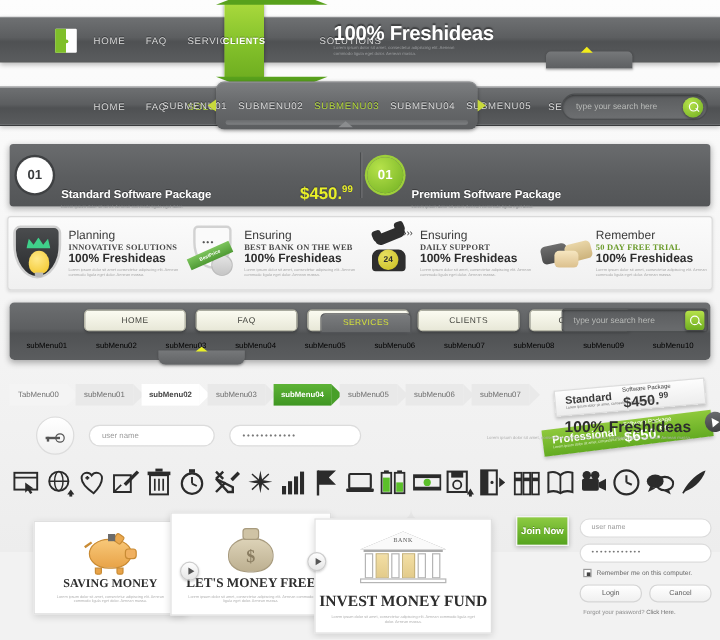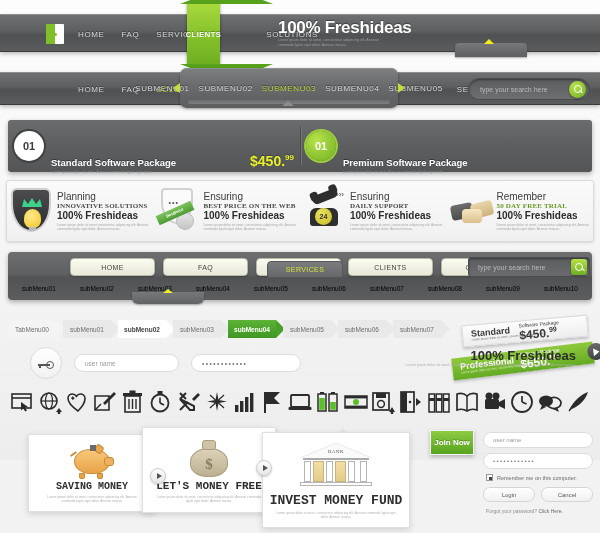--- a/index.html
+++ b/index.html
@@ -281,21 +281,21 @@
   #sec-icons { position:absolute; left:6px; top:387px; width:588px; height:30px;
                display:flex; align-items:center; justify-content:space-between; padding:0 4px; }
   .gi { width:24px; height:24px; position:relative; flex:none; }
 
   
   .card { position:absolute; background:#fff; border:1px solid #e0e0e0;
           box-shadow:0 2px 6px rgba(0,0,0,.14); text-align:center; }
   #card-saving { left:28px; top:434px; width:128px; height:78px; }
   #card-grow   { left:142px; top:427px; width:134px; height:86px; }
   #card-invest { left:262px; top:432px; width:148px; height:96px; z-index:3; }
-  .card .ctitle { font-family:Liberation Mono, monospace; font-weight:bold; color:#2e2e2e; }
+  .card .ctitle { font-family:Liberation Serif, serif; font-weight:bold; color:#2e2e2e; }
   #card-saving .ctitle { font-size:10px; }
   #card-grow .ctitle { font-size:11px; }
   #card-invest .ctitle { font-size:13px; }
   .card .cdesc { font-size:3.2px; color:#b2b2b2; line-height:4.2px; margin-top:3px; padding:0 12px; }
   .play-btn { position:absolute; width:16px; height:16px; border-radius:50%;
               background:linear-gradient(180deg,#fdfdfd,#e6e6e6); border:1px solid #ccc;
               box-shadow:0 1px 2px rgba(0,0,0,.2); z-index:5; }
   .play-btn::after { content:''; position:absolute; left:6px; top:4px; width:0;height:0;
                      border-top:3.5px solid transparent; border-bottom:3.5px solid transparent;
                      border-left:5.5px solid #555; }
@@ -466,21 +466,21 @@
         <div class="ic-badge">
           <div class="shield2"></div>
           <div class="dots">•••</div>
           <div class="circ"></div>
           <div class="ribbon-lbl"></div>
           <div class="ribbon" style="position:absolute;left:-2px;top:20px;width:38px;height:10px;background:linear-gradient(180deg,#7cc45c,#4f9a34);transform:rotate(-24deg);color:#fff;font-size:4px;font-weight:bold;text-align:center;line-height:10px;padding:0;box-shadow:none;display:block;">BestPrice</div>
         </div>
       </div>
       <div class="ftxt">
         <div class="f1">Ensuring</div>
-        <div class="f2">BEST PRICE ON THE WEB</div>
+        <div class="f2">BEST BANK ON THE WEB</div>
         <div class="f3">100% Freshideas</div>
         <div class="f4">Lorem ipsum dolor sit amet, consectetur adipiscing elit. Aenean commodo ligula eget dolor. Aenean massa.</div>
       </div>
     </div>
     <div class="feat">
       <div class="ficon">
         <div class="ic-phone">
           <div class="body"></div>
           <div class="handset"></div>
           <div class="dial">24</div>

